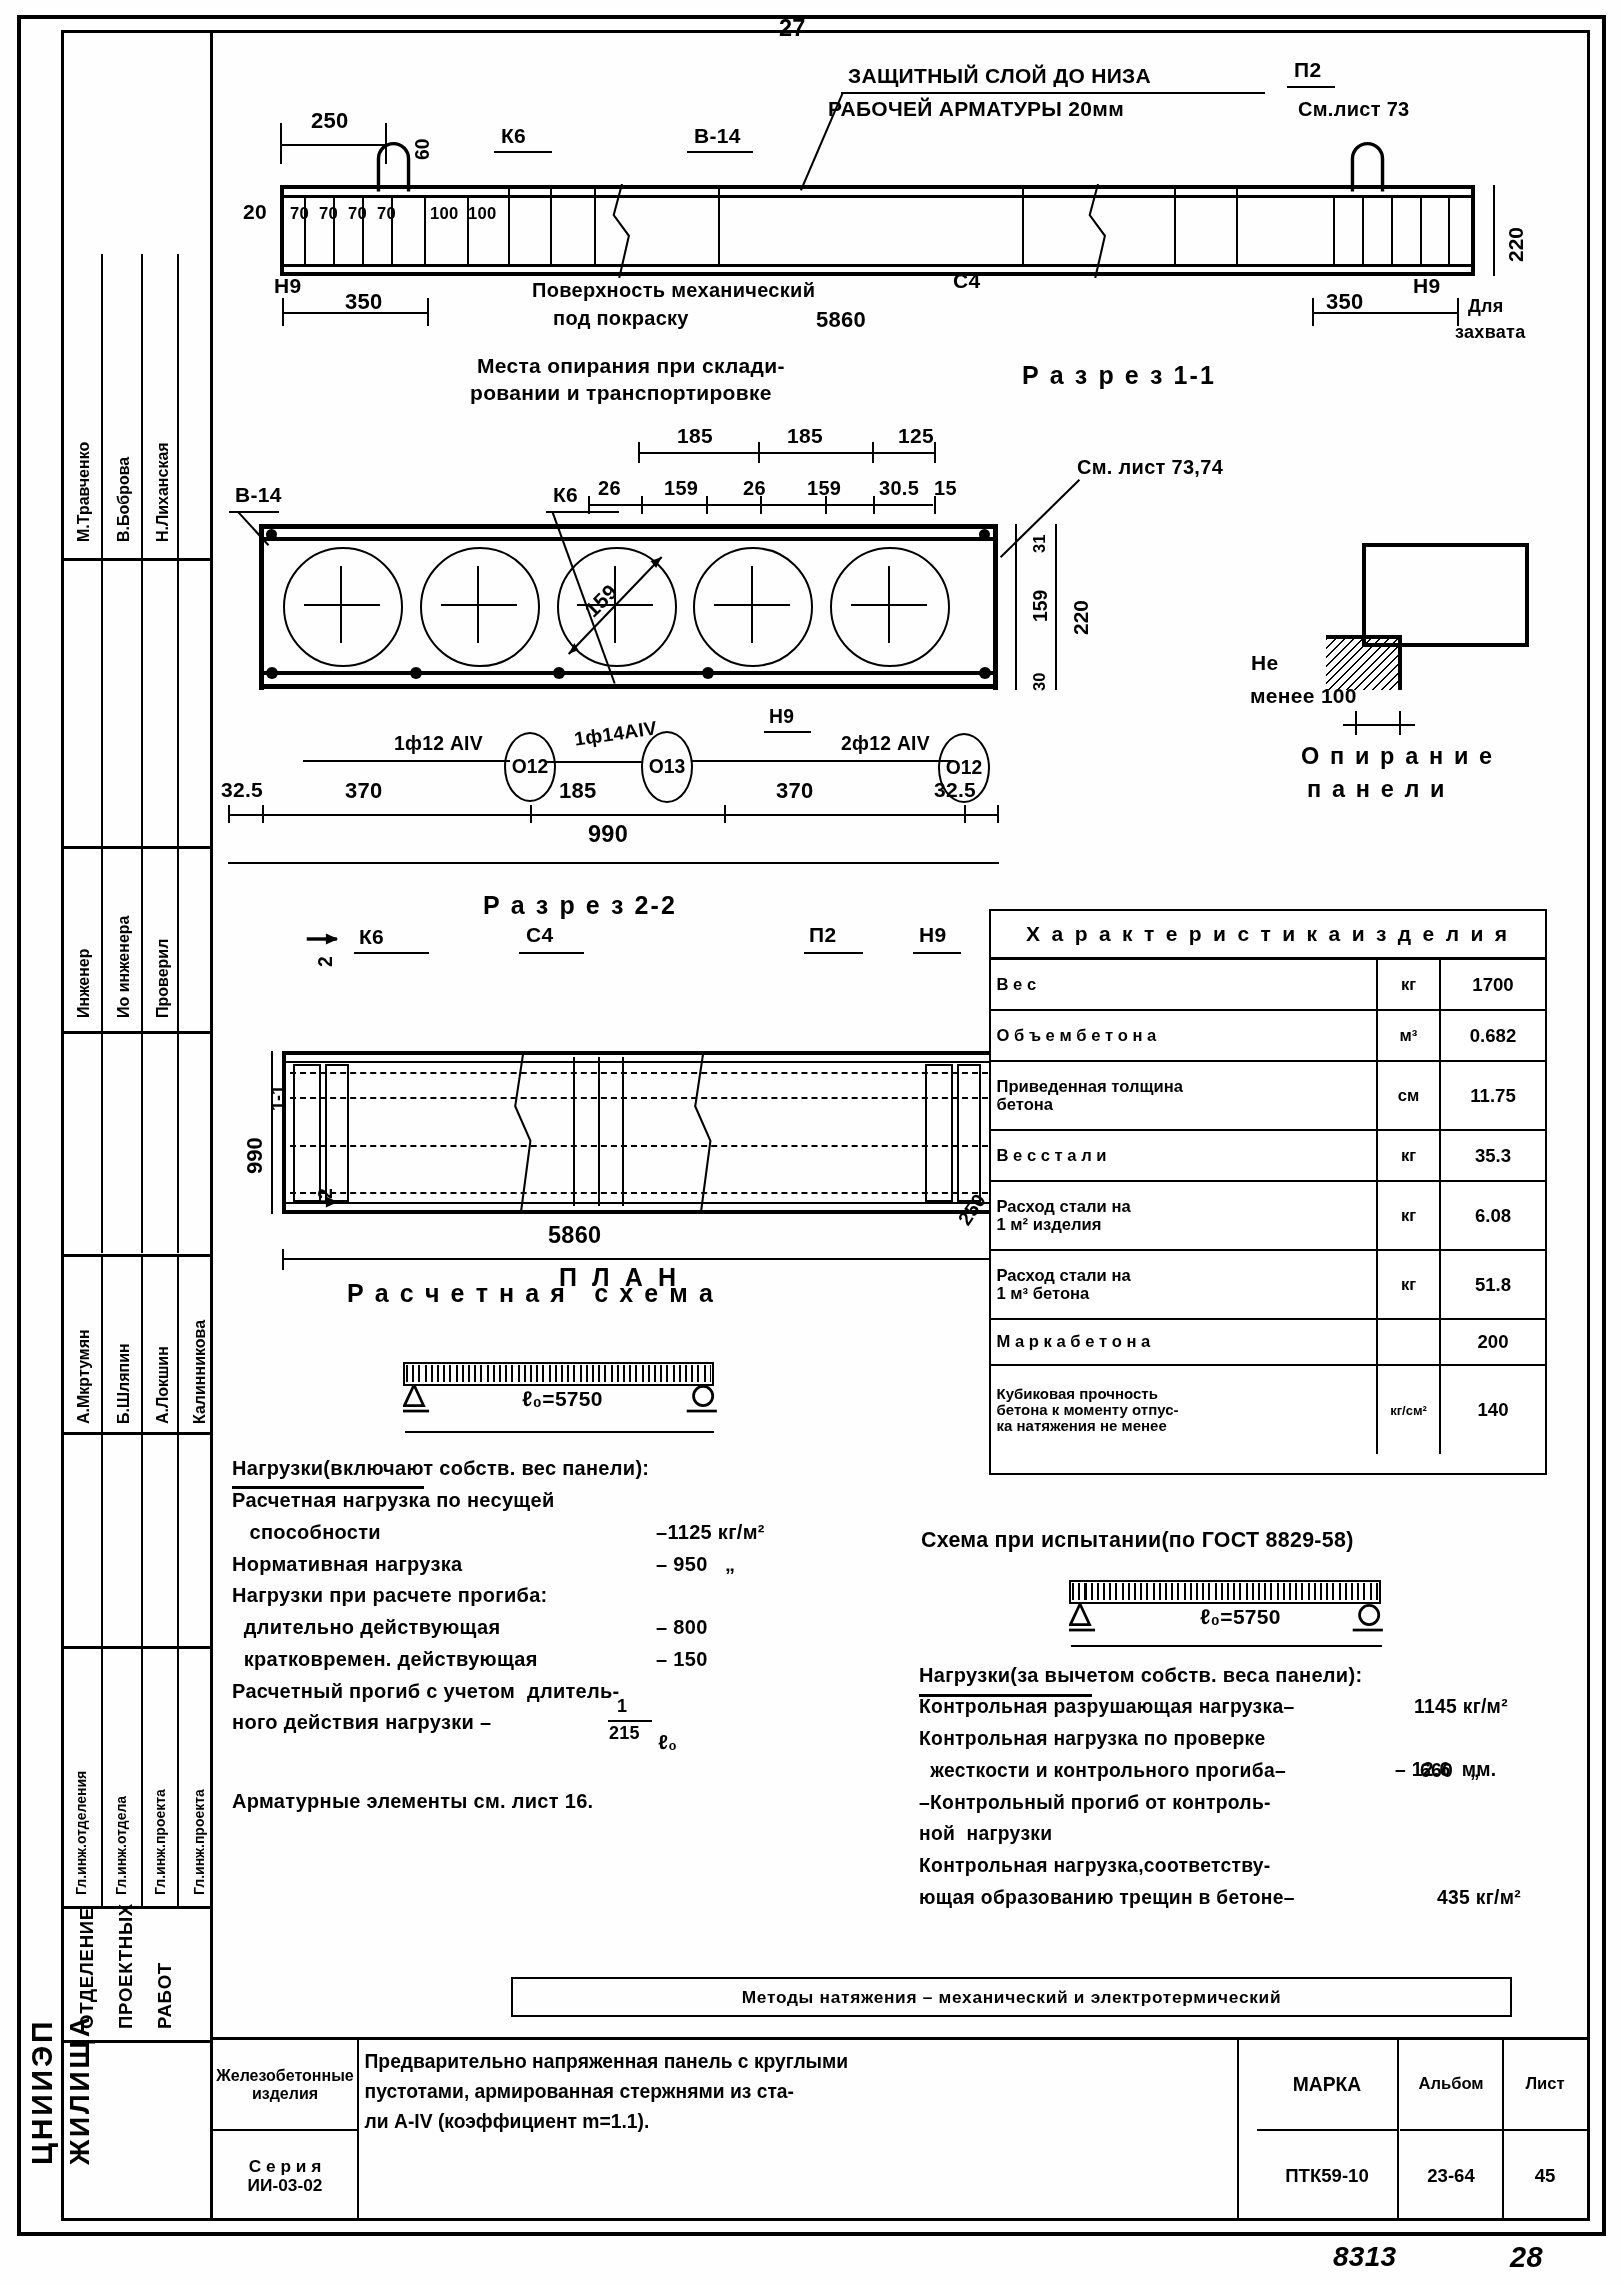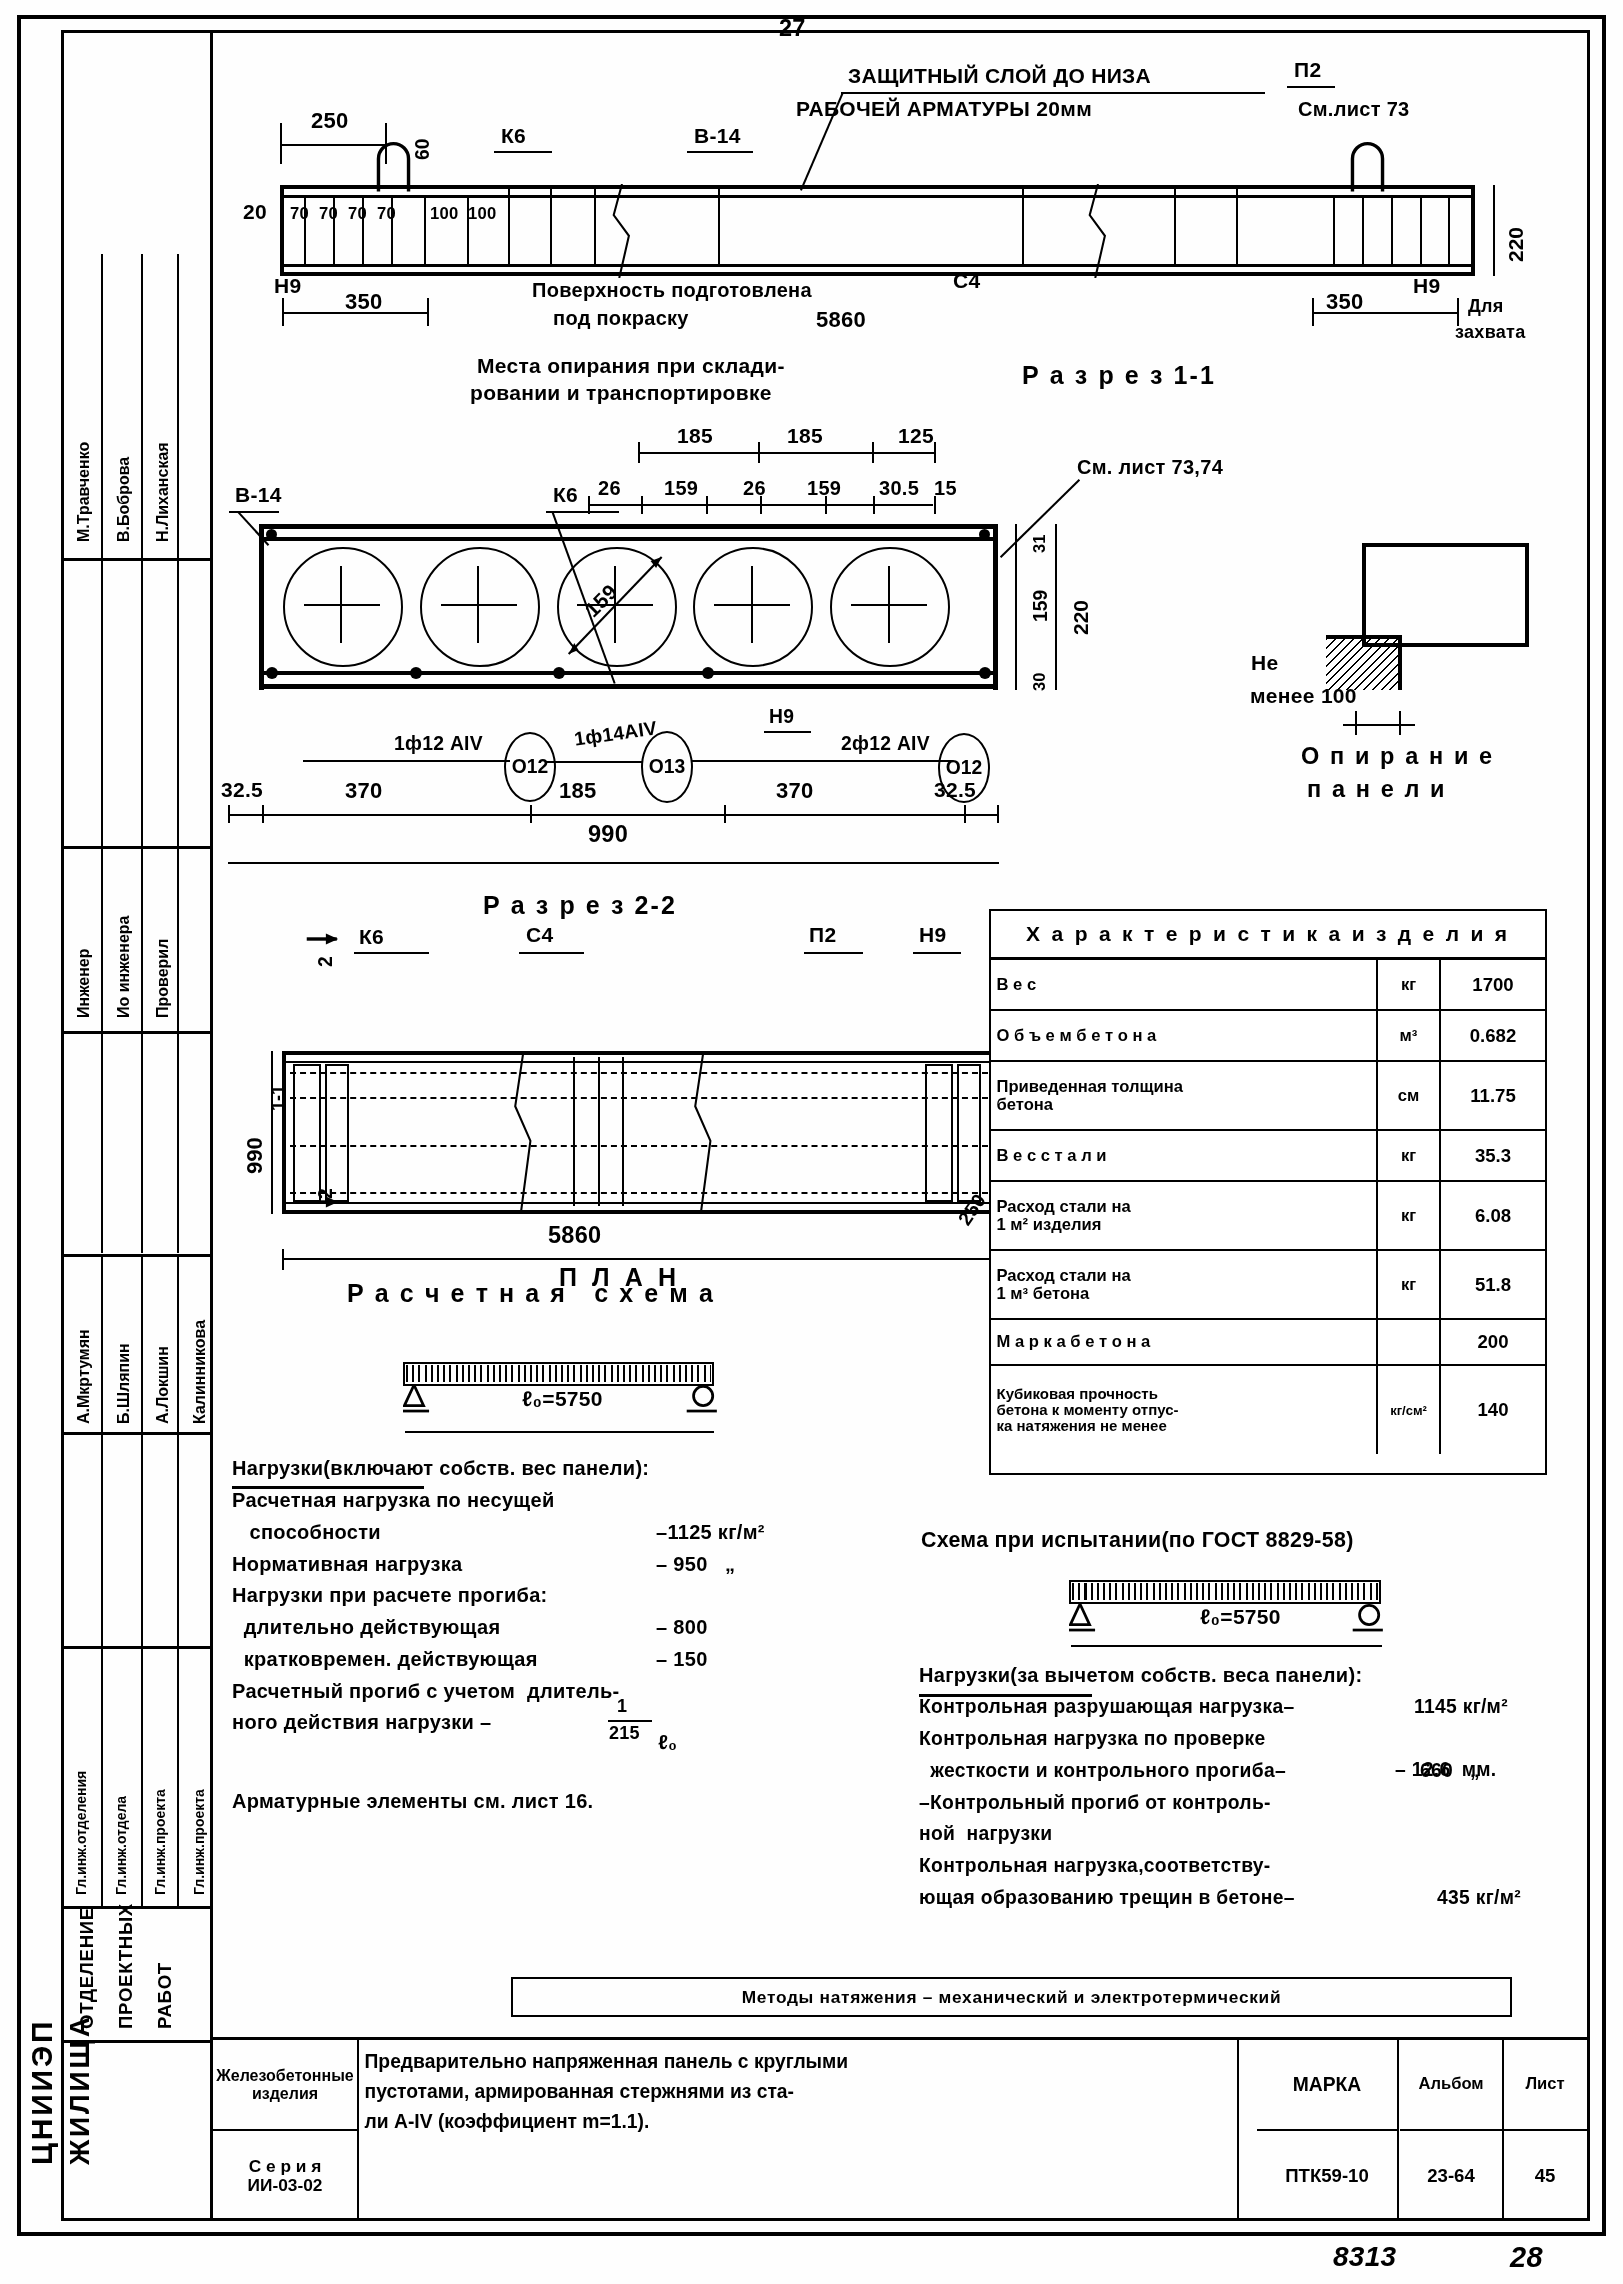--- a/index.html
+++ b/index.html
@@ -118,21 +118,21 @@
     <div class="vtext" style="left:54px;top:1999px;font-size:18.6px;letter-spacing:0.7px;">ПРОЕКТНЫХ</div>
     <div class="vtext" style="left:93px;top:1999px;font-size:18.6px;letter-spacing:0.7px;">РАБОТ</div>
   </div>
 
   <div class="vtext" style="left:25px;top:2165px;font-size:30px;letter-spacing:2.8px;">ЦНИИЭП</div>
   <div class="vtext" style="left:64px;top:2165px;font-size:28px;letter-spacing:2.8px;">ЖИЛИЩА</div>
 
   <div>
 
     <div class="txt" style="left:848px;top:64px;font-size:21px;">ЗАЩИТНЫЙ СЛОЙ ДО НИЗА</div>
-    <div class="txt" style="left:796px;top:97px;font-size:21px;">РАБОЧЕЙ АРМАТУРЫ 20мм</div>
+    <div class="txt" style="left:828px;top:97px;font-size:21px;">РАБОЧЕЙ АРМАТУРЫ 20мм</div>
     <div class="ln hl" style="left:841px;top:92px;width:424px;height:2.1px;"></div>
 
     <svg class="abs" style="left:794px;top:90px;" width="83" height="104" viewBox="0 0 120 150">
       <line x1="70" y1="5" x2="10" y2="145" stroke="#000" stroke-width="3"></line>
     </svg>
 
     <div class="txt" style="left:1298px;top:98px;font-size:20px;">См.лист 73</div>
 
     <div class="txt" style="left:1294px;top:58px;font-size:21px;">П2</div>
     <div class="ln hl" style="left:1287px;top:86px;width:48px;height:2.1px;"></div>
@@ -209,21 +209,21 @@
     <div class="txt" style="left:345px;top:289px;font-size:22px;">350</div>
     <div class="ln hl" style="left:282px;top:312px;width:146px;height:2.1px;"></div>
     <div class="ln vl" style="left:282px;top:298px;width:2.1px;height:28px;"></div>
     <div class="ln vl" style="left:427px;top:298px;width:2.1px;height:28px;"></div>
 
     <div class="txt" style="left:1326px;top:289px;font-size:22px;">350</div>
     <div class="ln hl" style="left:1312px;top:312px;width:146px;height:2.1px;"></div>
     <div class="ln vl" style="left:1312px;top:298px;width:2.1px;height:28px;"></div>
     <div class="ln vl" style="left:1457px;top:298px;width:2.1px;height:28px;"></div>
 
-    <div class="txt" style="left:532px;top:279px;font-size:20px;">Поверхность подготовлена</div>
+    <div class="txt" style="left:532px;top:279px;font-size:20px;">Поверхность механический</div>
     <div class="txt" style="left:553px;top:307px;font-size:20px;">под покраску</div>
     <div class="txt" style="left:816px;top:307px;font-size:22px;">5860</div>
 
     <div class="txt" style="left:953px;top:269px;font-size:21px;">С4</div>
 
     <div class="txt" style="left:1468px;top:296px;font-size:18px;">Для</div>
     <div class="txt" style="left:1455px;top:322px;font-size:18px;">захвата</div>
 
     <div class="txt" style="left:477px;top:354px;font-size:21px;">Места опирания при склади-</div>
     <div class="txt" style="left:470px;top:381px;font-size:21px;">ровании и транспортировке</div>

